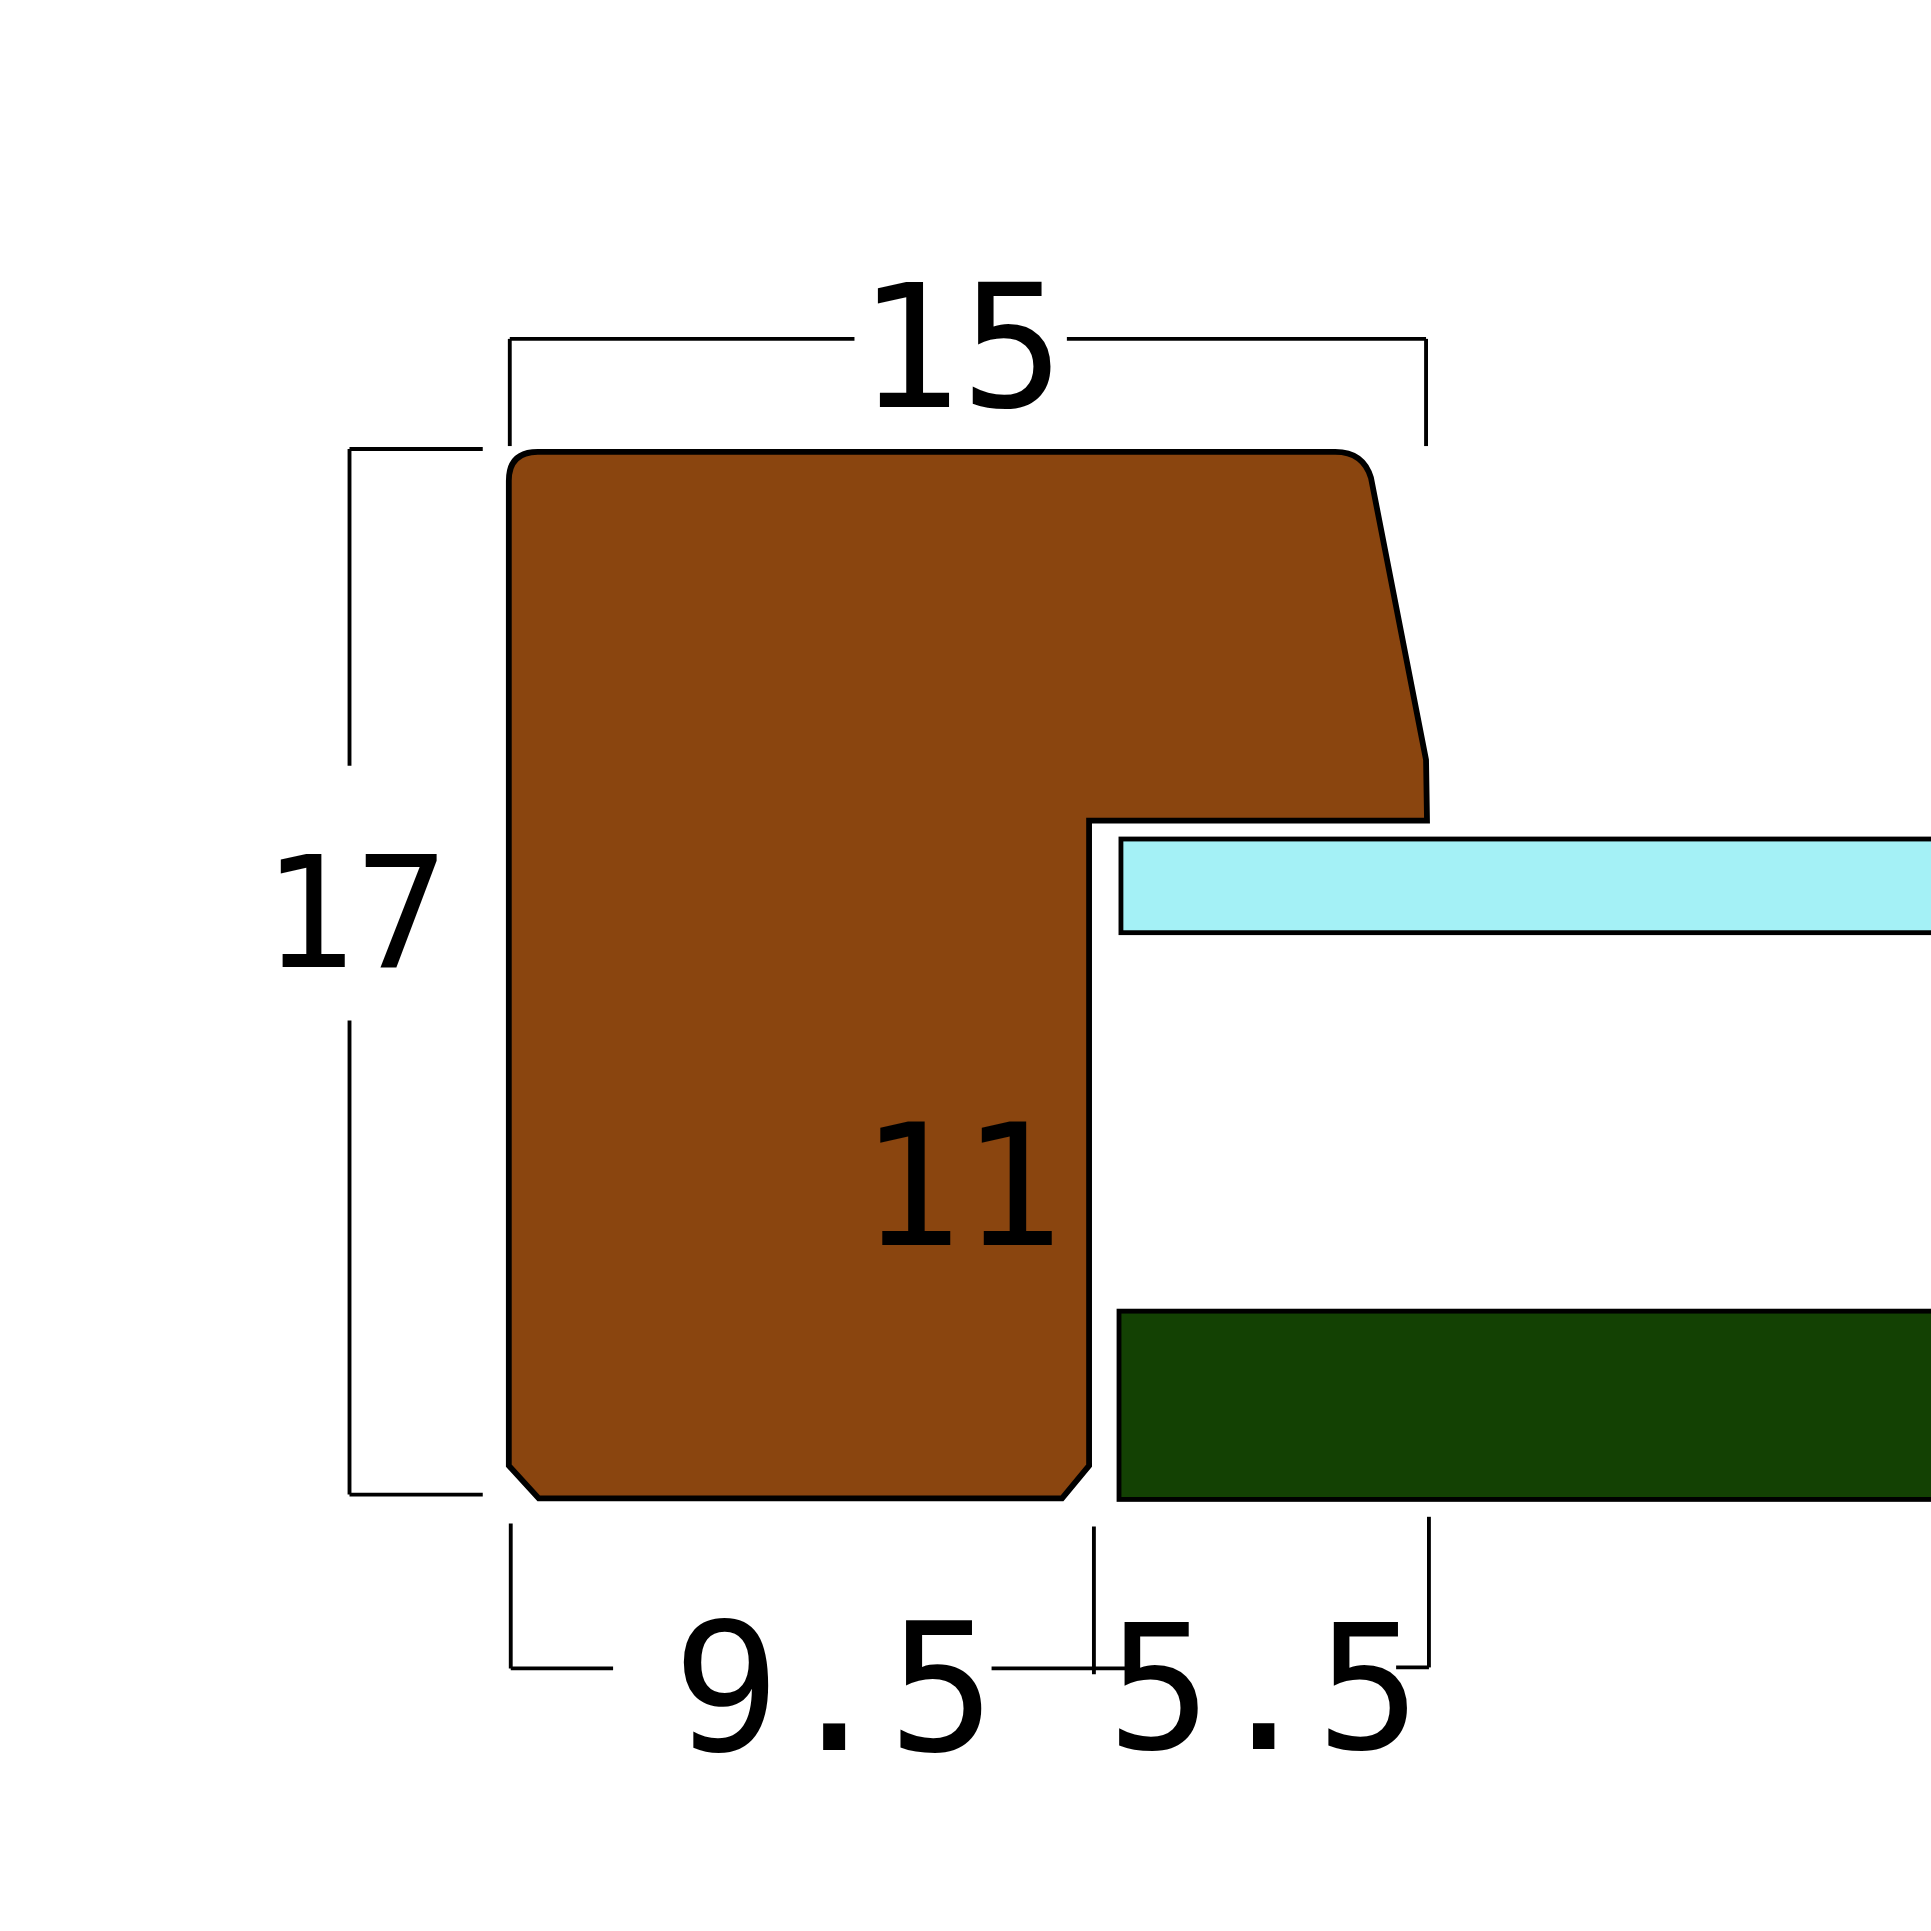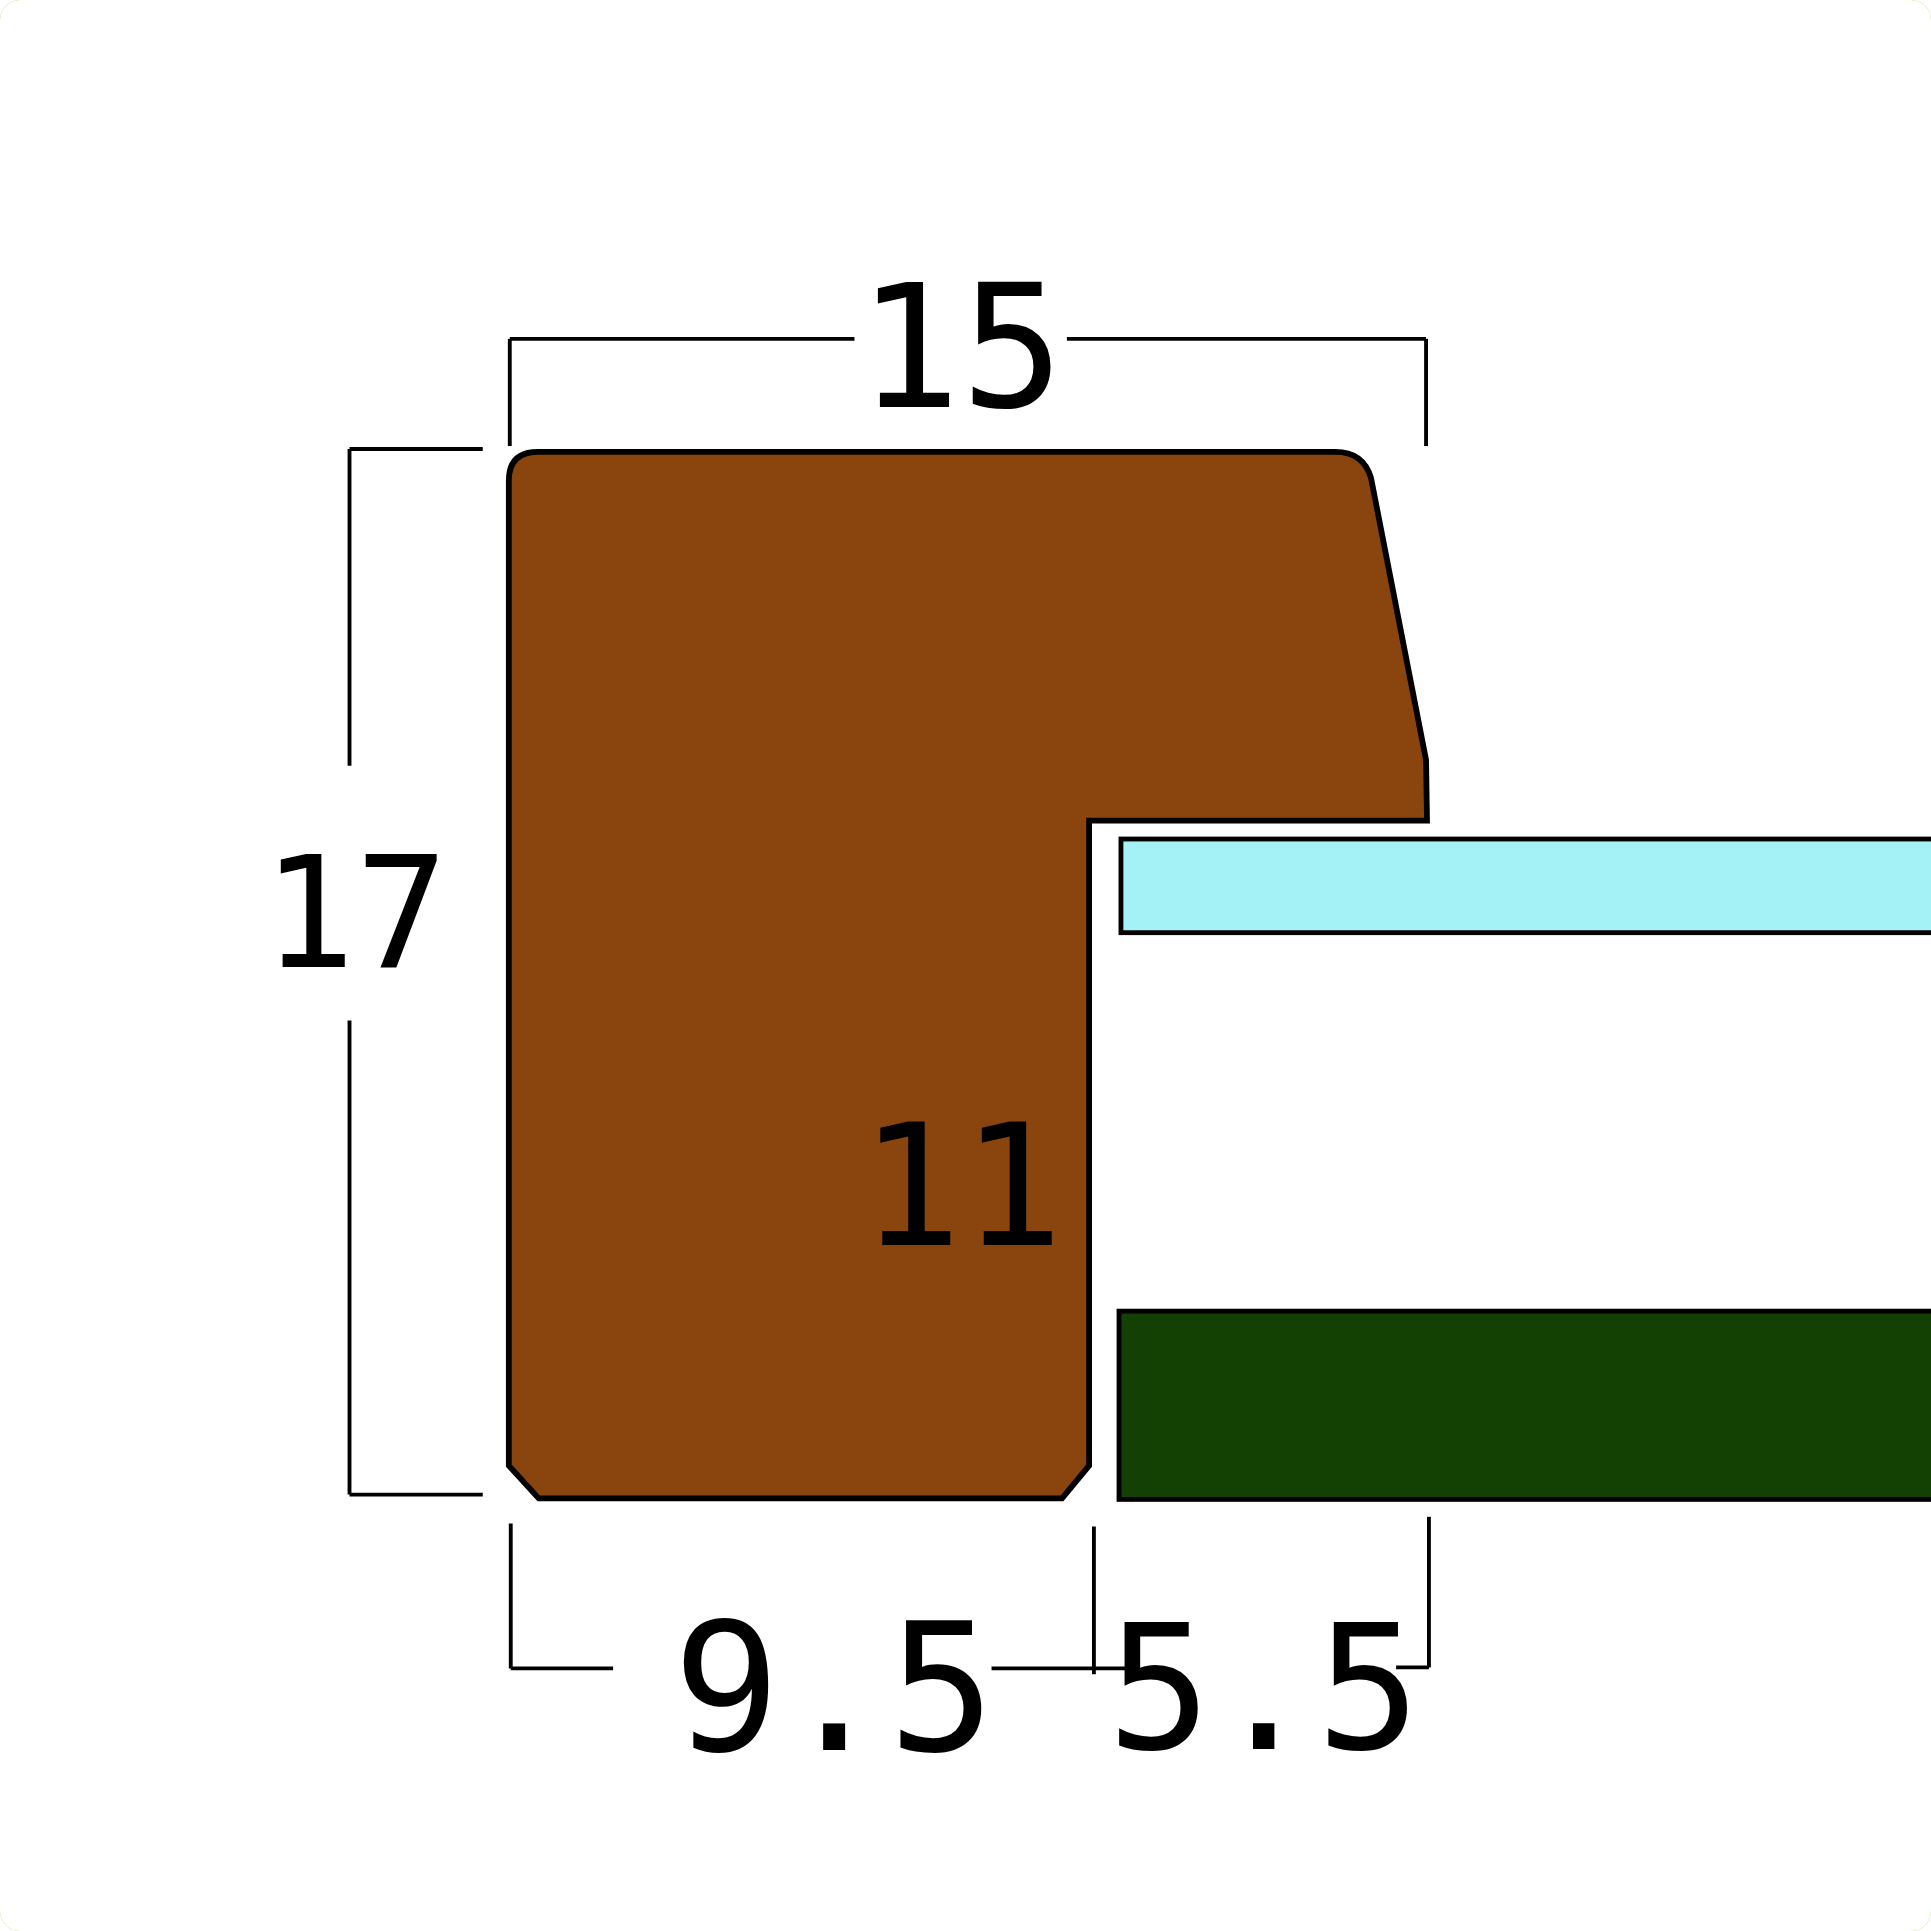--- a/index.html
+++ b/index.html
@@ -7,21 +7,20 @@
     padding: 0;
     background: #ffffff;
   }
   .canvas {
     position: relative;
     width: 1931px;
     height: 1931px;
     background: #84cc16;
     overflow: hidden;
     font-family: "DejaVu Sans Mono", "DejaVu Sans", monospace;
-    border-radius: 20px;
   }
   svg { display: block; width: 1931px; height: 1931px; }
   .dim-label {
     font-family: "DejaVu Sans Mono", "DejaVu Sans", monospace;
     fill: #000000;
   }
   .dim-line {
     stroke: #000000;
     stroke-width: 4;
     stroke-linecap: butt;

